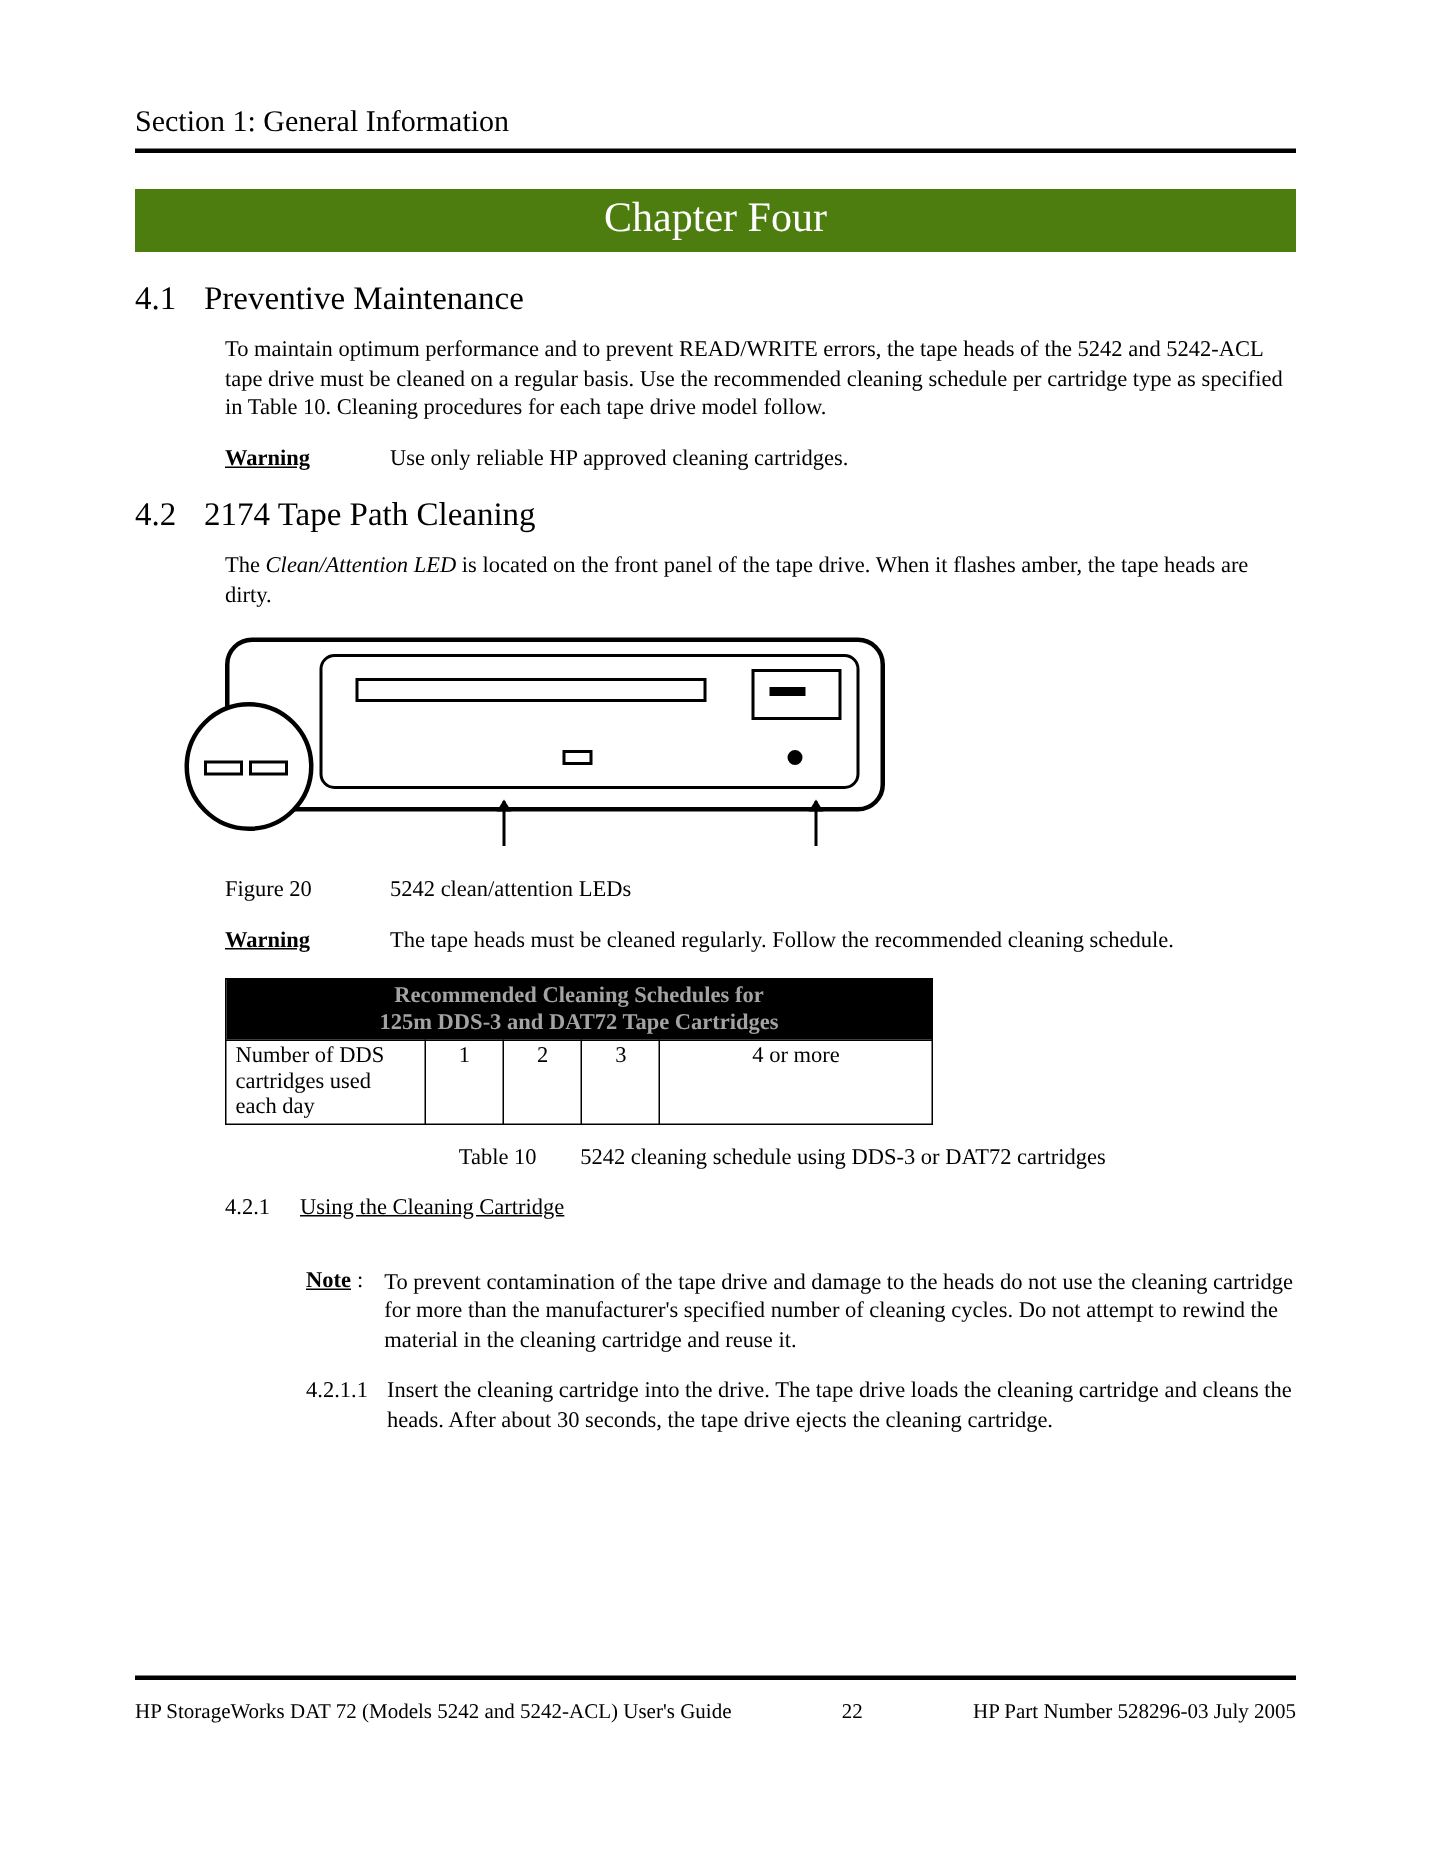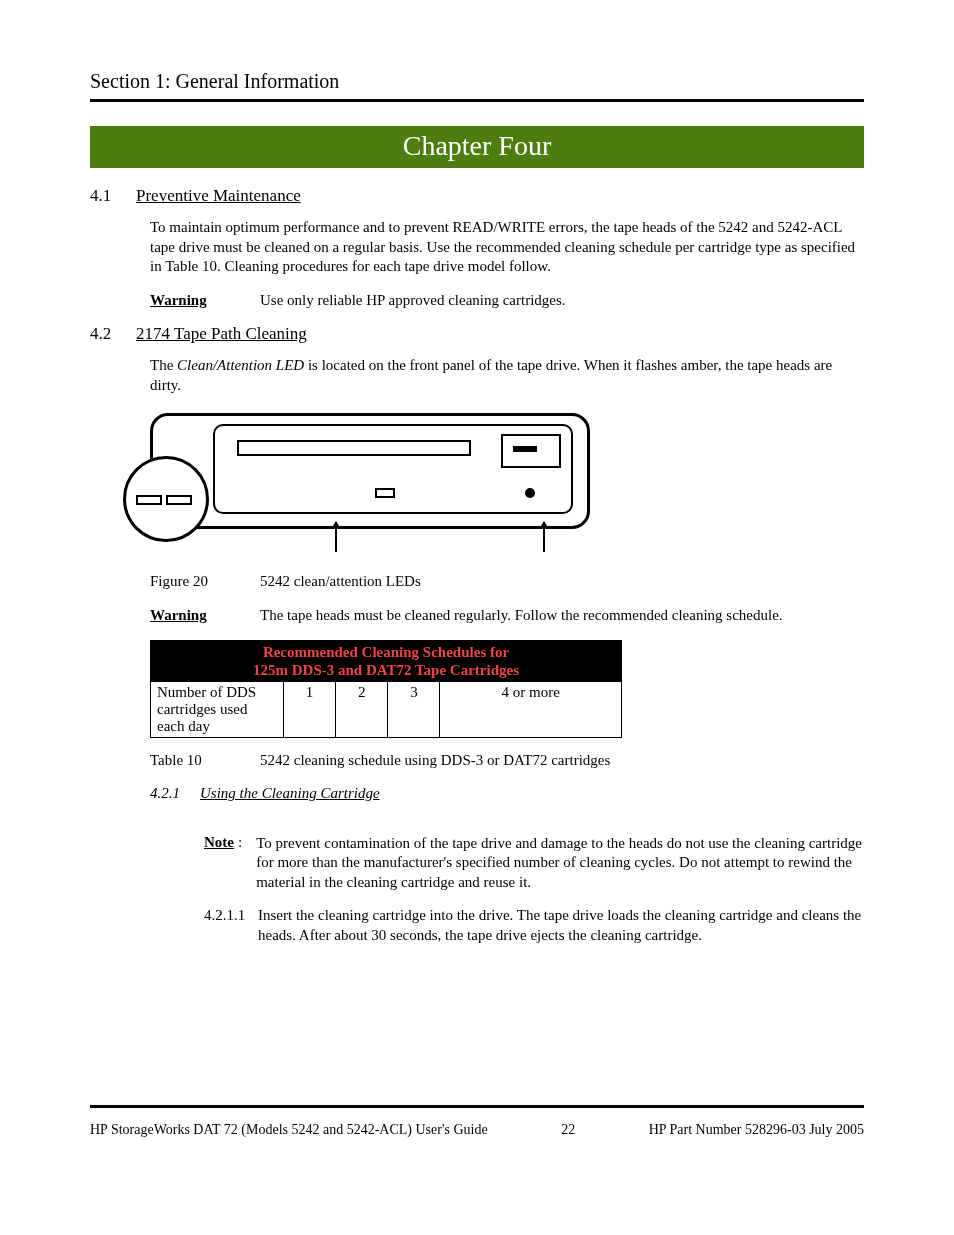--- a/index.html
+++ b/index.html
@@ -26,22 +26,21 @@
     color: #fff;
     text-align: center;
     font-size: 28px;
     padding: 4px 0 6px 0;
     margin-bottom: 18px;
   }
   .subsection {
     margin-bottom: 14px;
   }
   .subsection-heading {
-    text-decoration: underline;
-    font-size: 17px;
+    font-size: 22px;
     margin-bottom: 12px;
   }
   .subsection-heading .num { display:inline-block; width:46px; }
   .body-indent {
     margin-left: 60px;
     line-height: 1.3;
   }
   .warning-label {
     font-weight: bold;
     text-decoration: underline;
@@ -111,33 +110,32 @@
     width: 472px;
   }
   table.cleaning th, table.cleaning td {
     border: 1px solid #000;
     padding: 2px 6px;
     font-size: 15px;
     vertical-align: top;
   }
   table.cleaning thead th {
     background: #000;
-    color: #ef4444;
+    color: #a3a3a3;
     font-weight: bold;
     text-align: center;
     line-height: 1.2;
   }
   table.cleaning td.center { text-align: center; }
-  .table-caption { margin: 14px 0 16px 60px; }
+  .table-caption { margin: 14px 0 16px 60px; text-align: center; }
   .table-caption .tabnum { display:inline-block; width:110px; }
 
   .subsub-heading {
     text-decoration: underline;
     margin: 0 0 12px 60px;
-    font-style: italic;
   }
   .subsub-heading .num { display:inline-block; width:50px; }
   .note-row { margin-left: 114px; display:flex; margin-bottom:14px;margin-top:32px; }
   .note-label { font-weight:bold; text-decoration:underline; margin-right:4px; }
   .note-colon { margin-right:14px; }
   .note-text { flex:1; line-height:1.3; }
   .step-row { margin-left:114px; display:flex; line-height:1.3; }
   .step-num { width:54px; flex-shrink:0; }
 
   .footer-rule { border:none; border-top:3px solid #000; margin-top:160px; margin-bottom:14px; }

